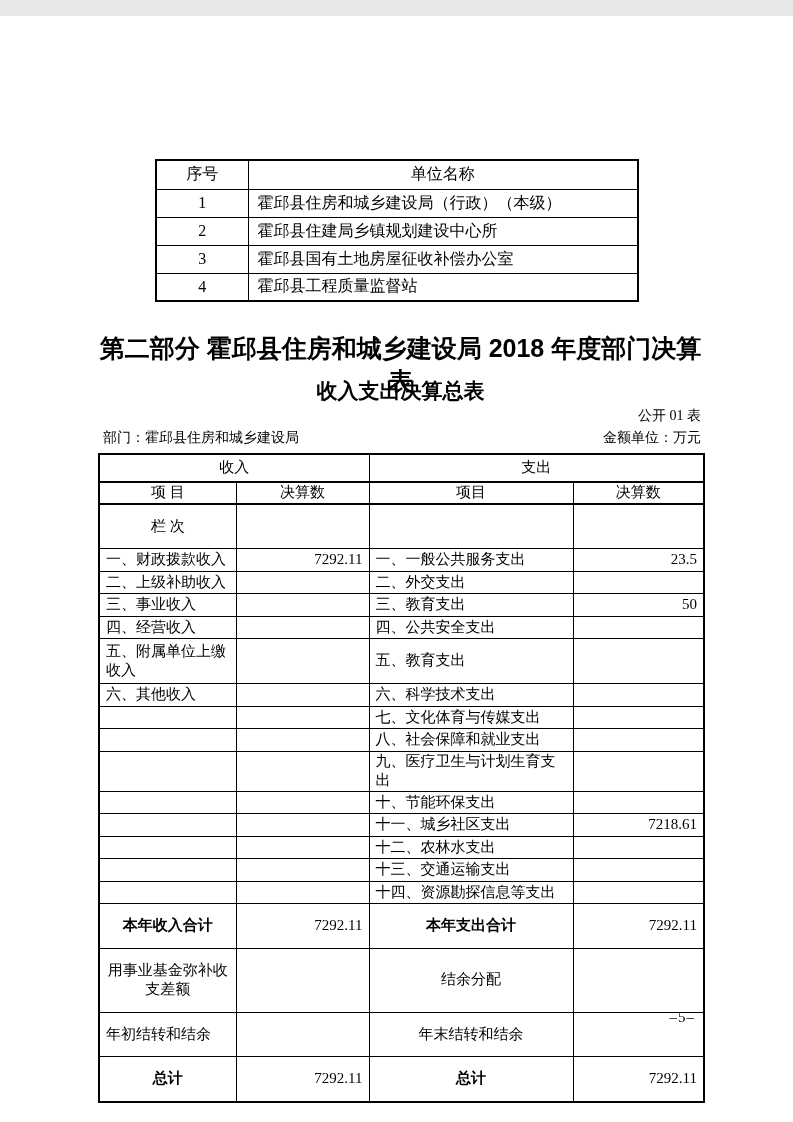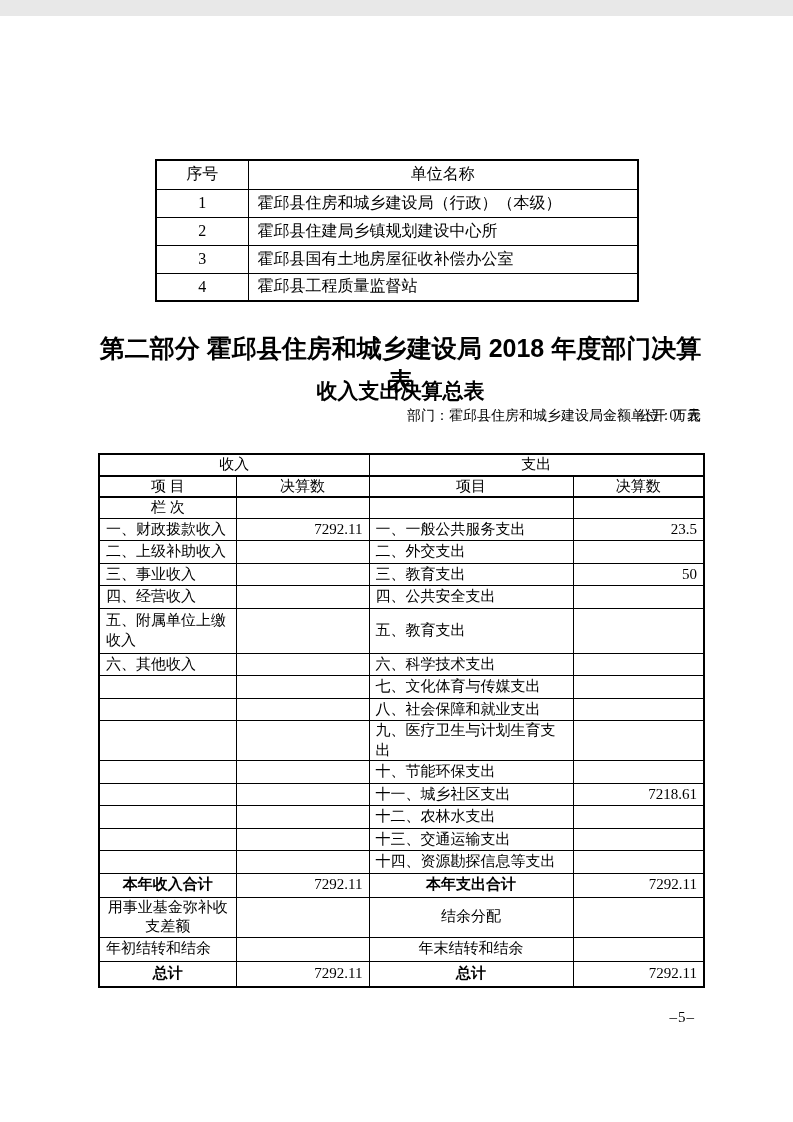--- a/index.html
+++ b/index.html
@@ -38,22 +38,22 @@
     font-family:"Liberation Sans","DejaVu Sans",sans-serif;
     font-weight:bold;
   }
   .part-title{top:316px;font-size:25px;}
   .table-title{top:361px;font-size:21px;}
   .code-line{
     position:absolute;left:98px;width:605px;top:391px;
     text-align:right;font-size:14px;padding-right:2px;box-sizing:border-box;
   }
   .meta-line{
-    position:absolute;left:98px;width:605px;top:391px;
-    display:flex;justify-content:flex-end;
+    position:absolute;left:98px;width:605px;top:413px;
+    display:flex;justify-content:space-between;
     font-size:14px;box-sizing:border-box;
     padding-left:5px;padding-right:2px;font-family:Liberation Serif, serif;
   }
   
   .sumtbl{
     position:absolute;left:98px;top:437px;
     width:605px;
     border-collapse:collapse;
     border:2px solid #000;
     table-layout:fixed;
@@ -63,23 +63,23 @@
     border:1px solid #000;
     font-weight:normal;
     padding:0;
     overflow:hidden;
     line-height:1.3;
   }
   .sumtbl th{text-align:center;}
   .sumtbl .hb{border-bottom:2px solid #000;}
   .sumtbl td.item-cell{text-align:left;padding:0 3px 0 6px;}
   .sumtbl td.val{text-align:right;padding:0 6px 0 3px;}
-  .sumtbl td.c{text-align:center;padding:0 2px;}
+  .sumtbl td.c{text-align:center;padding:12px 2px;}
   .sumtbl td.b{font-weight:bold;}
-  tr.rh1{height:21px;}
+  tr.rh1{height:28px;}
   tr.rh2{height:20px;}
   tr.rl{height:20px;}
   tr.ri{height:22.5px;}
   tr.tall45{height:45px;}
   tr.rs{height:24px;}
   tr.tall38{height:38px;}
   tr.rt{height:26px;}
   
   .page-number{
     position:absolute;top:993px;right:98px;

